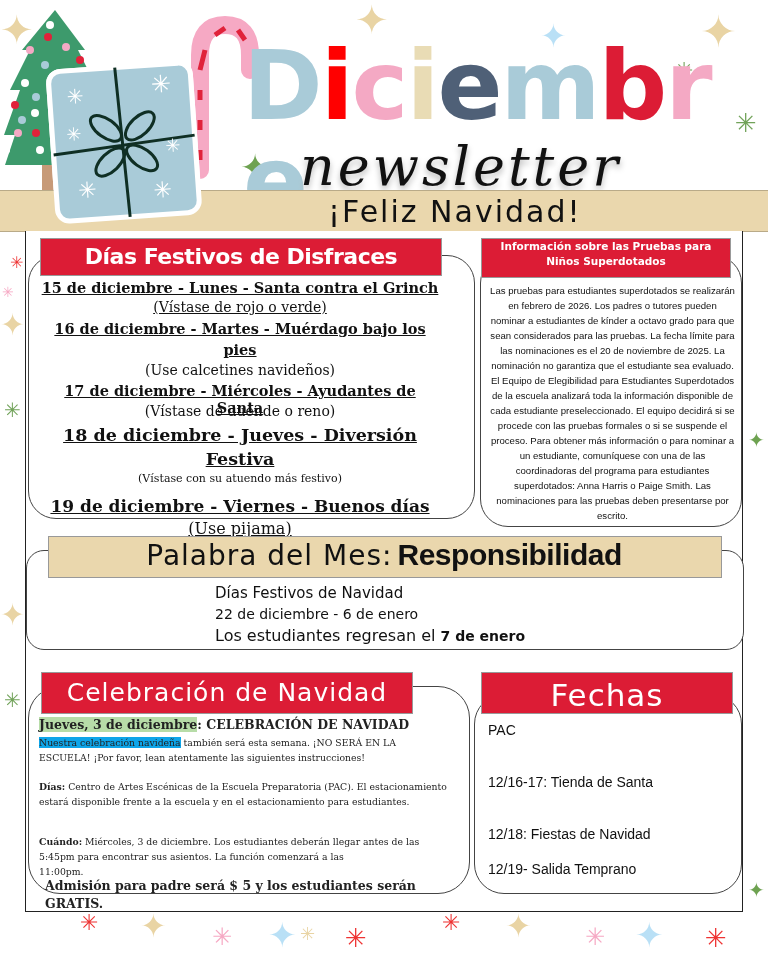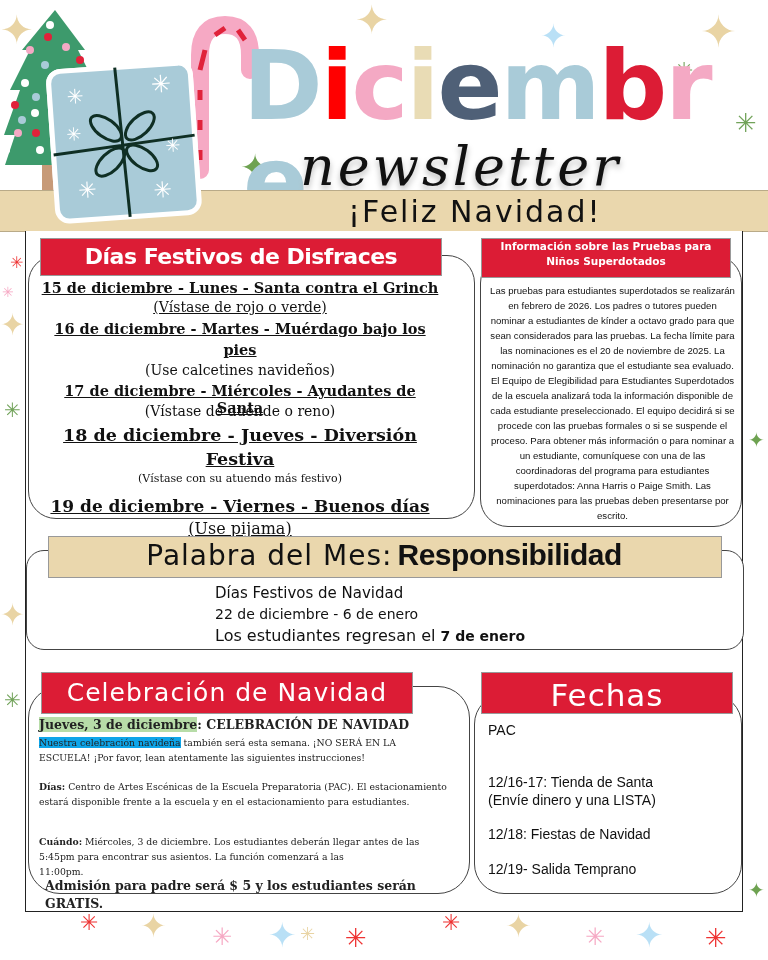--- a/index.html
+++ b/index.html
@@ -4,21 +4,21 @@
 <style>
   html,body{margin:0;padding:0;}
   body{width:768px;height:960px;position:relative;overflow:hidden;background:#ffffff;font-family:"DejaVu Sans",sans-serif;color:#111;}
   .bgdeco{position:absolute;pointer-events:none;}
   .spark{position:absolute;font-family:"DejaVu Sans",sans-serif;line-height:1;}
   
   .title{position:absolute;left:243px;top:38px;font-family:"DejaVu Sans",sans-serif;font-weight:bold;font-size:96px;letter-spacing:-2px;line-height:1;}
   .title span{display:inline-block;}
   .newsletter{position:absolute;left:300px;top:135px;font-family:"DejaVu Serif",serif;font-style:italic;font-size:54px;letter-spacing:3px;color:#111;text-shadow:0 4px 6px #bbb;}
   .banner{position:absolute;left:0;top:190px;width:768px;height:40px;background:#ead7ad;border-top:1px solid #b9aa88;border-bottom:1px solid #b9aa88;}
-  .banner-text{position:absolute;left:348px;top:194px;font-family:"DejaVu Sans",sans-serif;font-size:30px;letter-spacing:2px;color:#111;}
+  .banner-text{position:absolute;left:328px;top:194px;font-family:"DejaVu Sans",sans-serif;font-size:30px;letter-spacing:2px;color:#111;}
   
   .frame{position:absolute;left:25px;top:231px;width:716px;height:680px;border:1.5px solid #222;border-top:none;background:#fff;}
   .rbox{position:absolute;border:1.5px solid #444;border-radius:28px;background:#fff;}
   .redhdr{position:absolute;background:#dc1c35;color:#fff;border:1px solid #999;text-align:center;}
   .day{position:absolute;left:40px;width:400px;text-align:center;font-family:"DejaVu Serif",serif;}
   .u{text-decoration:underline;}
   .info-p{position:absolute;left:490px;top:283px;width:245px;font-family:"Liberation Sans",sans-serif;font-size:9.6px;line-height:15px;text-align:center;color:#111;}
   .word-banner{position:absolute;left:48px;top:536px;width:672px;height:40px;background:#ead7ad;border:1px solid #999;}
   .cel-text{position:absolute;left:39px;width:410px;font-family:"DejaVu Serif",serif;font-size:9.3px;line-height:15px;color:#222;}
   .fechas-item{position:absolute;left:488px;font-family:"Liberation Sans",sans-serif;font-size:14px;line-height:18px;color:#111;}
@@ -175,20 +175,19 @@
 
 <div class="rbox" style="left:474px;top:694px;width:266px;height:198px;border-radius:30px;"></div>
 <div class="redhdr" style="left:481px;top:672px;width:250px;height:40px;">
   <span style="font-family:'DejaVu Sans',sans-serif;font-size:31px;line-height:44px;letter-spacing:1px;">Fechas</span>
 </div>
 <div class="fechas-item" style="top:721px;">
   <div>PAC</div>
 </div>
 <div class="fechas-item" style="top:773px;">
   <div>12/16-17: Tienda de Santa</div>
-  <div>(Envíe dinero y una LISTA)</div>
 </div>
 <div class="fechas-item" style="top:825px;">
   <div>12/18: Fiestas de Navidad</div>
 </div>
 <div class="fechas-item" style="top:860px;">
   <div>12/19- Salida Temprano</div>
 </div>
 
 </body></html>

